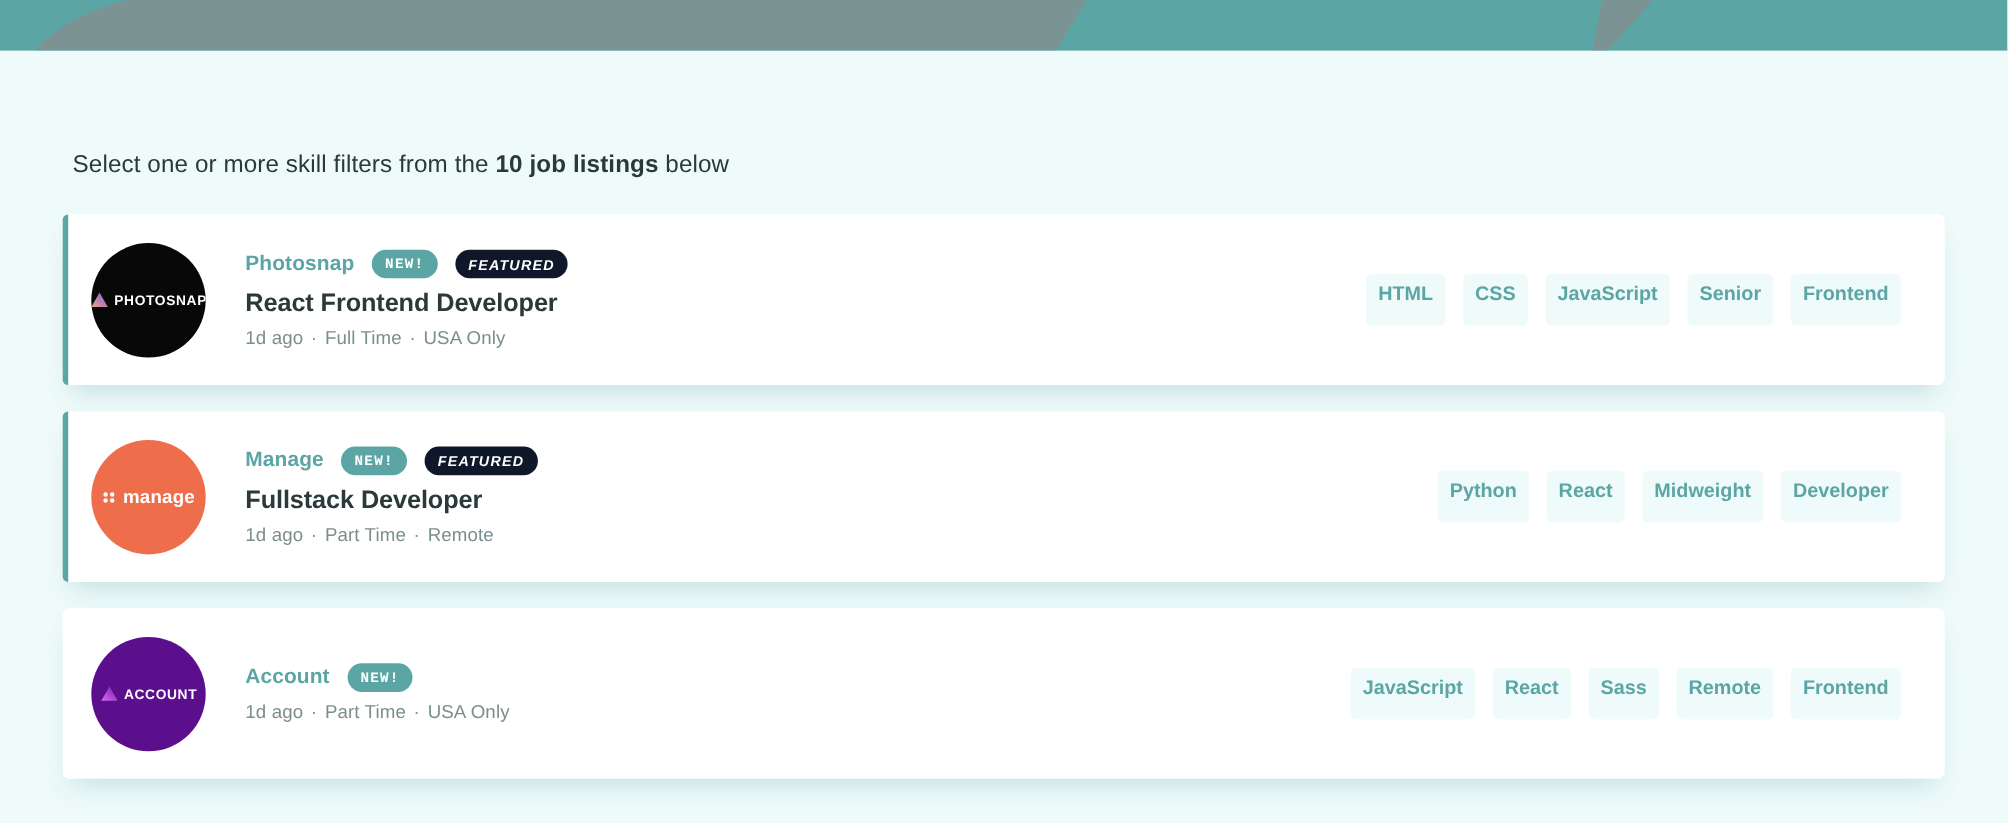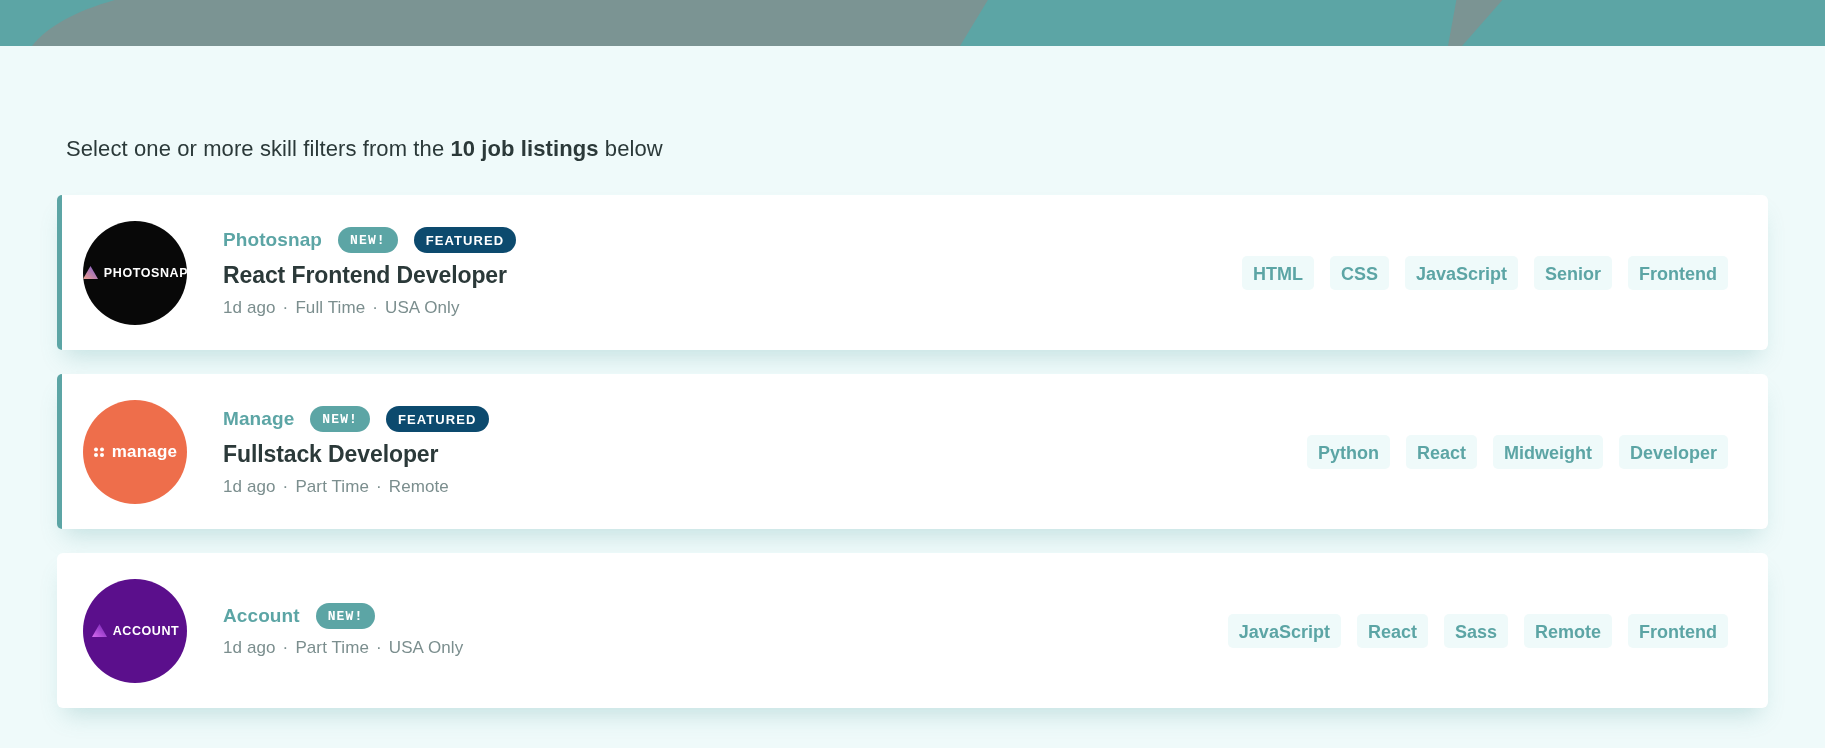--- a/index.html
+++ b/index.html
@@ -123,21 +123,21 @@
     color: #FFFFFF;
     font-size: 13px;
     font-weight: 700;
     letter-spacing: 1.1px;
     border-radius: 14px;
     padding: 7px 12px 6px 12px;
     line-height: 1;
     text-transform: uppercase;
   }
   .badge.new { background: #5CA5A5; font-family: Liberation Mono, monospace; }
-  .badge.featured { background: #0c4a6e; }
+  .badge.featured { background: #0f172a; font-style: italic; }
 
   .position {
     font-size: 23px;
     font-weight: 700;
     color: #2B3939;
     letter-spacing: -0.1px;
     margin-bottom: 9px;
   }
 
   .meta {
@@ -154,21 +154,21 @@
     justify-content: flex-end;
     gap: 16px;
     flex: 0 0 auto;
     max-width: 760px;
   }
   .tag {
     background: #EFFAFA;
     color: #5CA5A5;
     font-size: 18px;
     font-weight: 700;
-    padding: 9px 11px 7px 11px;
+    padding: 9px 11px 20px 11px;
     border-radius: 5px;
     line-height: 1;
     cursor: pointer;
     white-space: nowrap;
   }
 </style>
 </head>
 <body>
 
 <div class="header">

